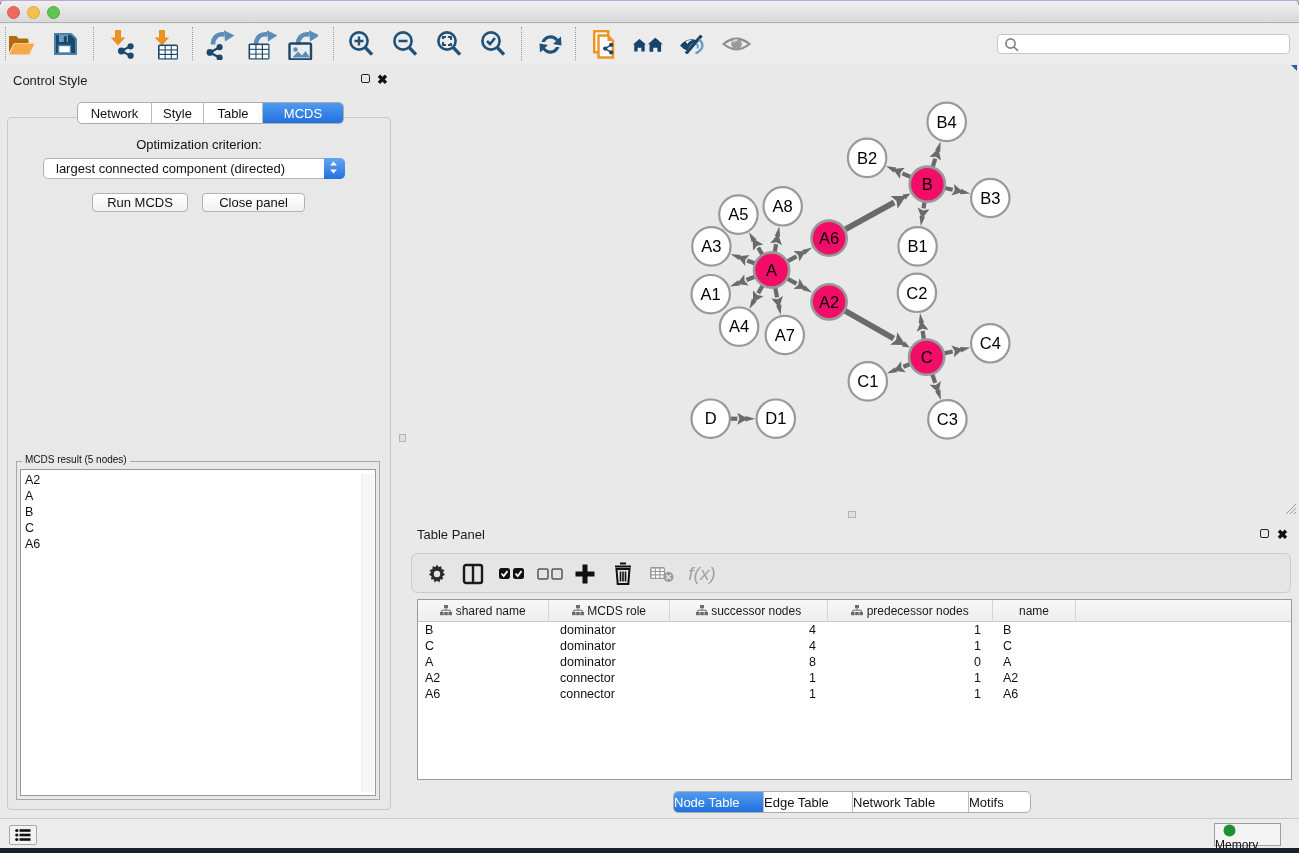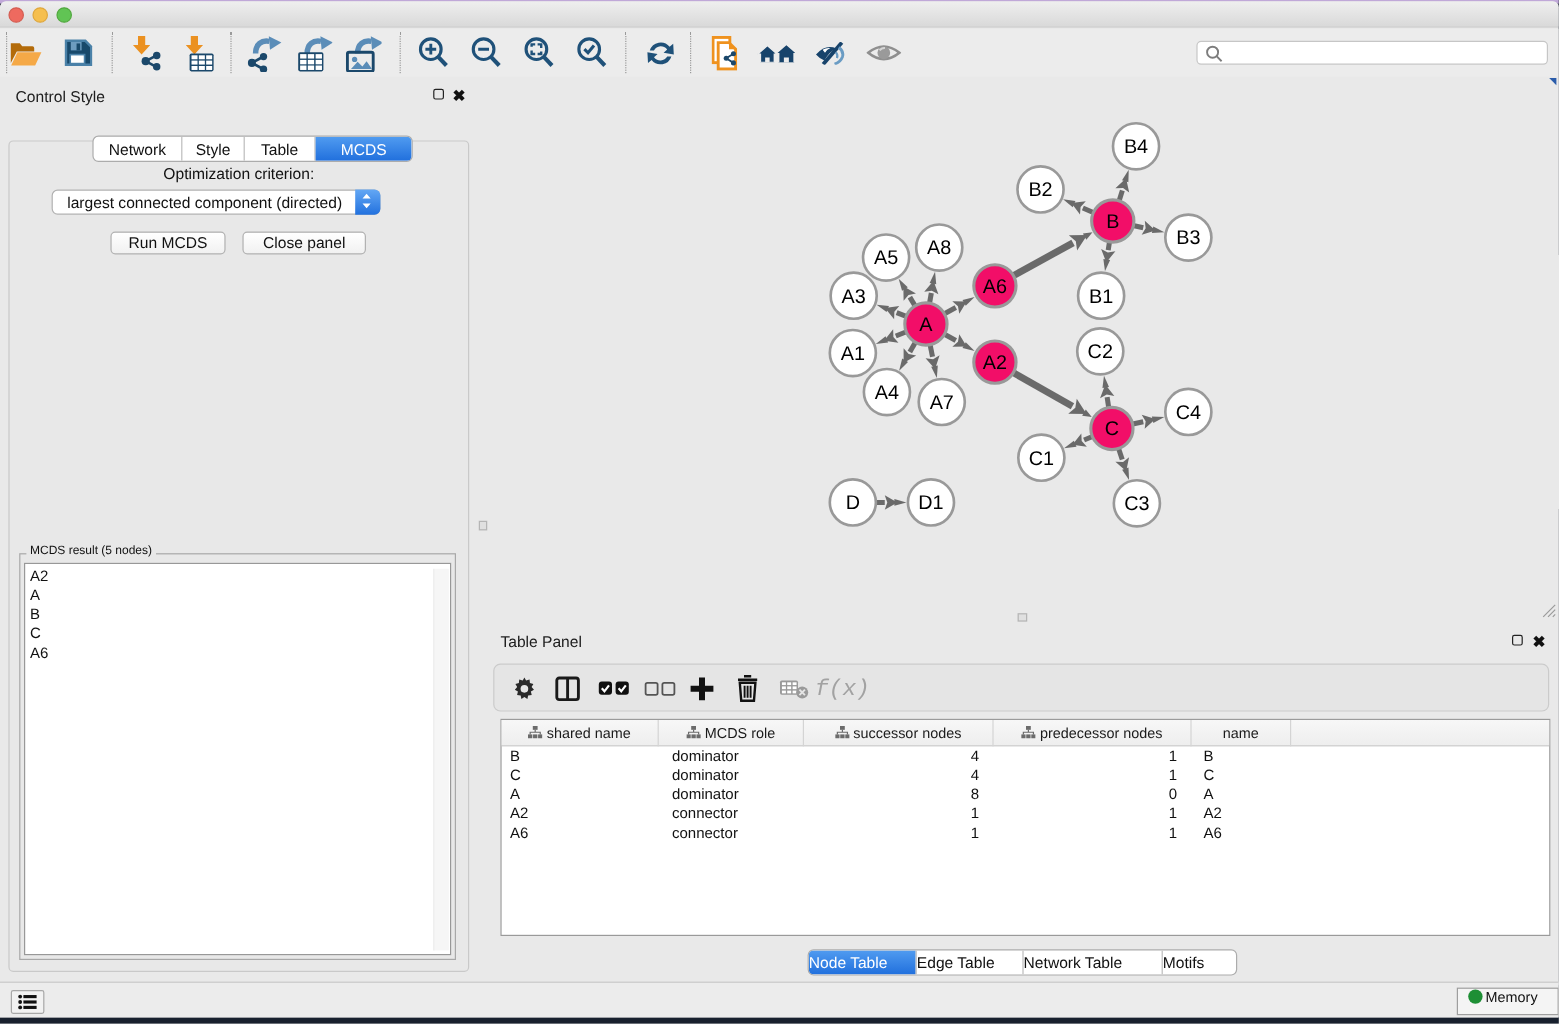--- a/index.html
+++ b/index.html
@@ -10,27 +10,27 @@
 .tl{position:absolute;top:6px;width:13px;height:13px;border-radius:50%}
 #titlebar .title, .wtitle{position:absolute;top:4px;width:100%;text-align:center;font-size:13px;color:#3c3c3c}
 #toolbar{position:absolute;left:0;top:23px;width:100%;height:40px;background:#ececec}
 .sep{position:absolute;top:3px;height:34px;border-left:1px dotted #9a9a9a}
 .ticon{position:absolute;top:0;height:40px;display:flex;align-items:center;justify-content:center}
 #searchbox{position:absolute;left:997px;top:10px;width:293px;height:20px;background:#fff;border:1px solid #c6c6c6;border-radius:4px}
 #main{position:absolute;left:0;top:63px;width:100%;height:757px;background:#e9e9e9}
 .paneltitle{font-size:13px;color:#1c1c1c;position:absolute}
 .floatbox{position:absolute;width:9px;height:9px;border:1.5px solid #222;border-radius:2px}
 .closex{position:absolute;font-size:13px;font-weight:bold;color:#111;line-height:1}
-#tabs-cp{position:absolute;left:77px;top:49px;height:22px;display:flex;border:1px solid #acacac;border-radius:5px;overflow:hidden;background:#fff}
+#tabs-cp{position:absolute;left:77px;top:38px;height:22px;display:flex;border:1px solid #acacac;border-radius:5px;overflow:hidden;background:#fff}
 #tabs-cp div{font-size:13px;color:#111;text-align:center;line-height:21px;border-right:1px solid #bcbcbc}
 #tabs-cp div:last-child{border-right:none}
 #tabs-cp .sel{background:linear-gradient(#509bf0,#2170dd);color:#fff}
 #cp-panel{position:absolute;left:7px;top:53px;width:384px;height:693px;background:#e8e8e8;border:1px solid #c9c9c9;border-radius:4px}
 #optlabel{position:absolute;left:0;top:73px;width:100%;text-align:center;font-size:13px;color:#111}
-#dropdown{position:absolute;left:43px;top:94px;width:274px;height:21px;background:#fff;border:1px solid #b2b2b2;border-radius:5px}
+#dropdown{position:absolute;left:43px;top:94px;width:302px;height:21px;background:#fff;border:1px solid #b2b2b2;border-radius:5px}
 #dropdown .txt{position:absolute;left:12px;top:2px;font-size:13px;color:#111}
 #dropdown .step{position:absolute;right:-1px;top:-1px;width:21px;height:21px;background:linear-gradient(#63a7f4,#2271de);border-radius:0 5px 5px 0}
 .btn{position:absolute;height:19px;background:linear-gradient(#ffffff,#f1f1f1);border:1px solid #b2b2b2;border-radius:4px;font-size:13px;color:#111;text-align:center;line-height:17px}
 #fieldset{position:absolute;left:16px;top:397px;width:364px;height:339px;border:1px solid #a8a8a8}
 #fieldset .legend{position:absolute;left:5px;top:-8px;background:#e8e8e8;padding:0 3px;font-size:10px;color:#111}
 #listbox{position:absolute;left:3px;top:7px;width:356px;height:327px;background:#fff;border:1px solid #989898;font-size:12.5px;color:#111;padding:2px 0 0 4px;line-height:16px}
 #listtrack{position:absolute;right:1px;top:4px;width:13px;height:318px;background:#f6f6f6;border-left:1px solid #ededed}
 #statusbar{position:absolute;left:0;top:817px;width:100%;height:30px;background:#ececec;border-top:1px solid #c8c8c8}
 #win{position:absolute;left:404px;top:1px;width:894px;height:449px;background:#fff;border:1px solid #9f9f9f;border-radius:4px 4px 0 0;box-shadow:0 1px 3px rgba(0,0,0,0.18)}
 #wintb{position:absolute;left:0;top:0;width:100%;height:21px;background:linear-gradient(#f0f0f0,#d7d7d7);border-bottom:1px solid #a8a8a8;border-radius:4px 4px 0 0}
@@ -39,21 +39,21 @@
 .tpi{position:absolute;top:0;height:40px;display:flex;align-items:center;justify-content:center}
 #table{position:absolute;left:417px;top:535px;width:875px;height:181px;background:#fff;border:1px solid #9a9a9a}
 #thead{position:absolute;left:0;top:0;width:100%;height:22px;background:linear-gradient(#f7f7f7,#eeeeee);border-bottom:1px solid #c9c9c9}
 .th{position:absolute;top:0;height:22px;border-right:1px solid #d4d4d4;font-size:12px;color:#1a1a1a}
 .th span{position:absolute;top:4px;width:100%;text-align:center}
 .td{position:absolute;font-size:12.5px;color:#111;height:16px;line-height:16px}
 #tabs-tp{position:absolute;left:673px;top:727px;height:22px;display:flex;border:1px solid #acacac;border-radius:5px;overflow:hidden;background:#fff}
 #tabs-tp div{font-size:13px;color:#111;line-height:21px;border-right:1px solid #bcbcbc}
 #tabs-tp div:last-child{border-right:none}
 #tabs-tp .sel{background:linear-gradient(#509bf0,#2170dd);color:#fff}
-#membtn{position:absolute;left:1214px;top:4px;width:85px;height:23px;background:#f4f4f4;border:1px solid #9e9e9e;font-size:12px;color:#111}
+#membtn{position:absolute;left:1214px;top:4px;width:67px;height:23px;background:#f4f4f4;border:1px solid #9e9e9e;font-size:12px;color:#111}
 #listbtn{position:absolute;left:9px;top:6px;width:28px;height:20px;background:#f2f2f2;border:1px solid #a8a8a8;border-radius:2px}
 </style></head><body>
 
 <div style="position:absolute;left:0;top:0;width:100%;height:3px;background:#c0a8d8"></div>
 <div id="app">
 <div id="titlebar">
       <div class="tl" style="left:7px;top:5px;background:#ee6a5f;border:1px solid #d45d52"></div>
       <div class="tl" style="left:27px;top:5px;background:#f5bf4f;border:1px solid #dfa73c"></div>
       <div class="tl" style="left:47px;top:5px;background:#61c454;border:1px solid #51a83e"></div>
     </div>
@@ -419,21 +419,21 @@
             <rect x="7.0" y="8.0" width="3.3" height="2.3" fill="#fff"></rect>
             <rect x="11.5" y="8.0" width="3.3" height="2.3" fill="#fff"></rect>
             <rect x="2.6" y="11.5" width="3.3" height="2.3" fill="#fff"></rect>
             <rect x="7.0" y="11.5" width="3.3" height="2.3" fill="#fff"></rect>
             <rect x="11.5" y="11.5" width="3.3" height="2.3" fill="#fff"></rect>
 <circle cx="19.5" cy="13" r="5" fill="#9a9a9a"></circle>
             <path d="M17.2 10.7 l4.6 4.6 M21.8 10.7 l-4.6 4.6" stroke="#e5e5e5" stroke-width="1.6"></path>
           </svg>
         </div>
         <div class="tpi" style="left:272px;width:36px">
-          <div style="font-family:Liberation Mono, monospace;font-style:italic;font-size:19px;color:#a2a2a2">f(x)</div>
+          <div style="font-family:Liberation Sans, sans-serif;font-style:italic;font-size:19px;color:#a2a2a2">f(x)</div>
         </div>
       </div>
       <div id="table">
         <div id="thead">
           <div class="th" style="left:0px;width:131px">
             <span><svg width="12" height="11" viewBox="0 0 12 11" style="vertical-align:-1px">
 <rect x="4" y="0" width="4" height="3.2" fill="#6b6b6b"></rect>
 <rect x="0" y="7" width="3.6" height="3.2" fill="#6b6b6b"></rect>
                 <rect x="4.2" y="7" width="3.6" height="3.2" fill="#6b6b6b"></rect>
                 <rect x="8.4" y="7" width="3.6" height="3.2" fill="#6b6b6b"></rect>

